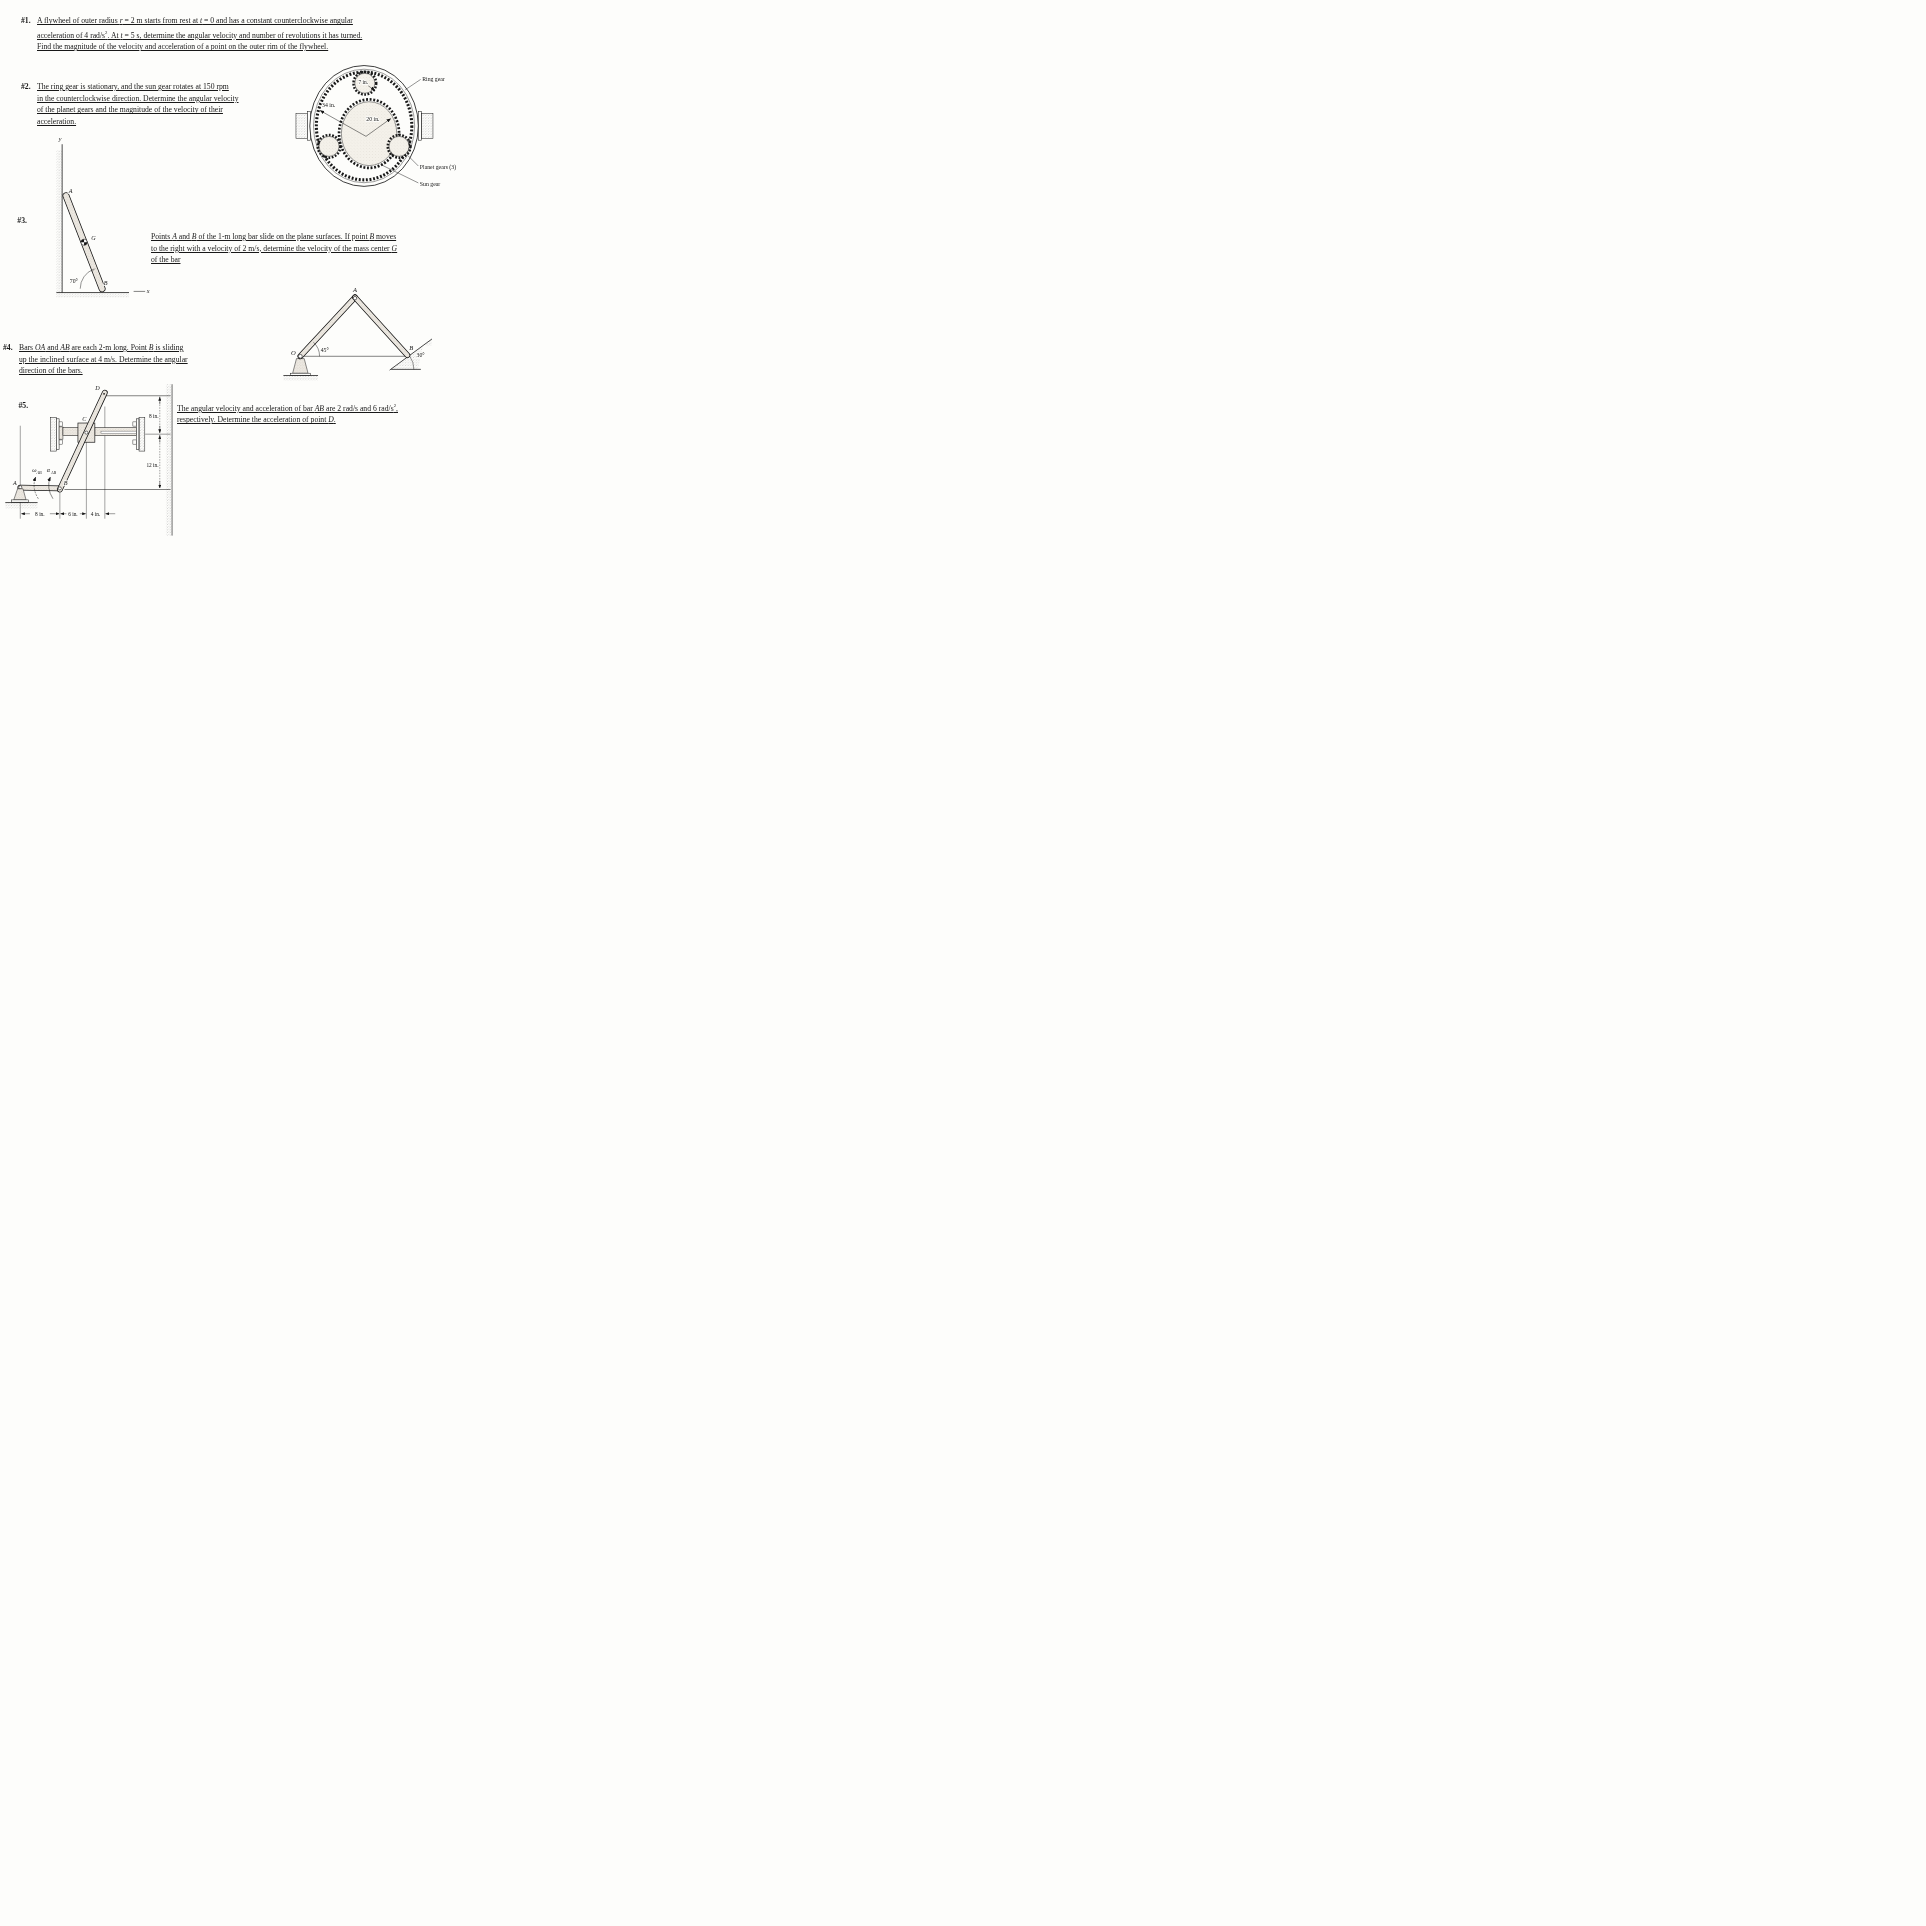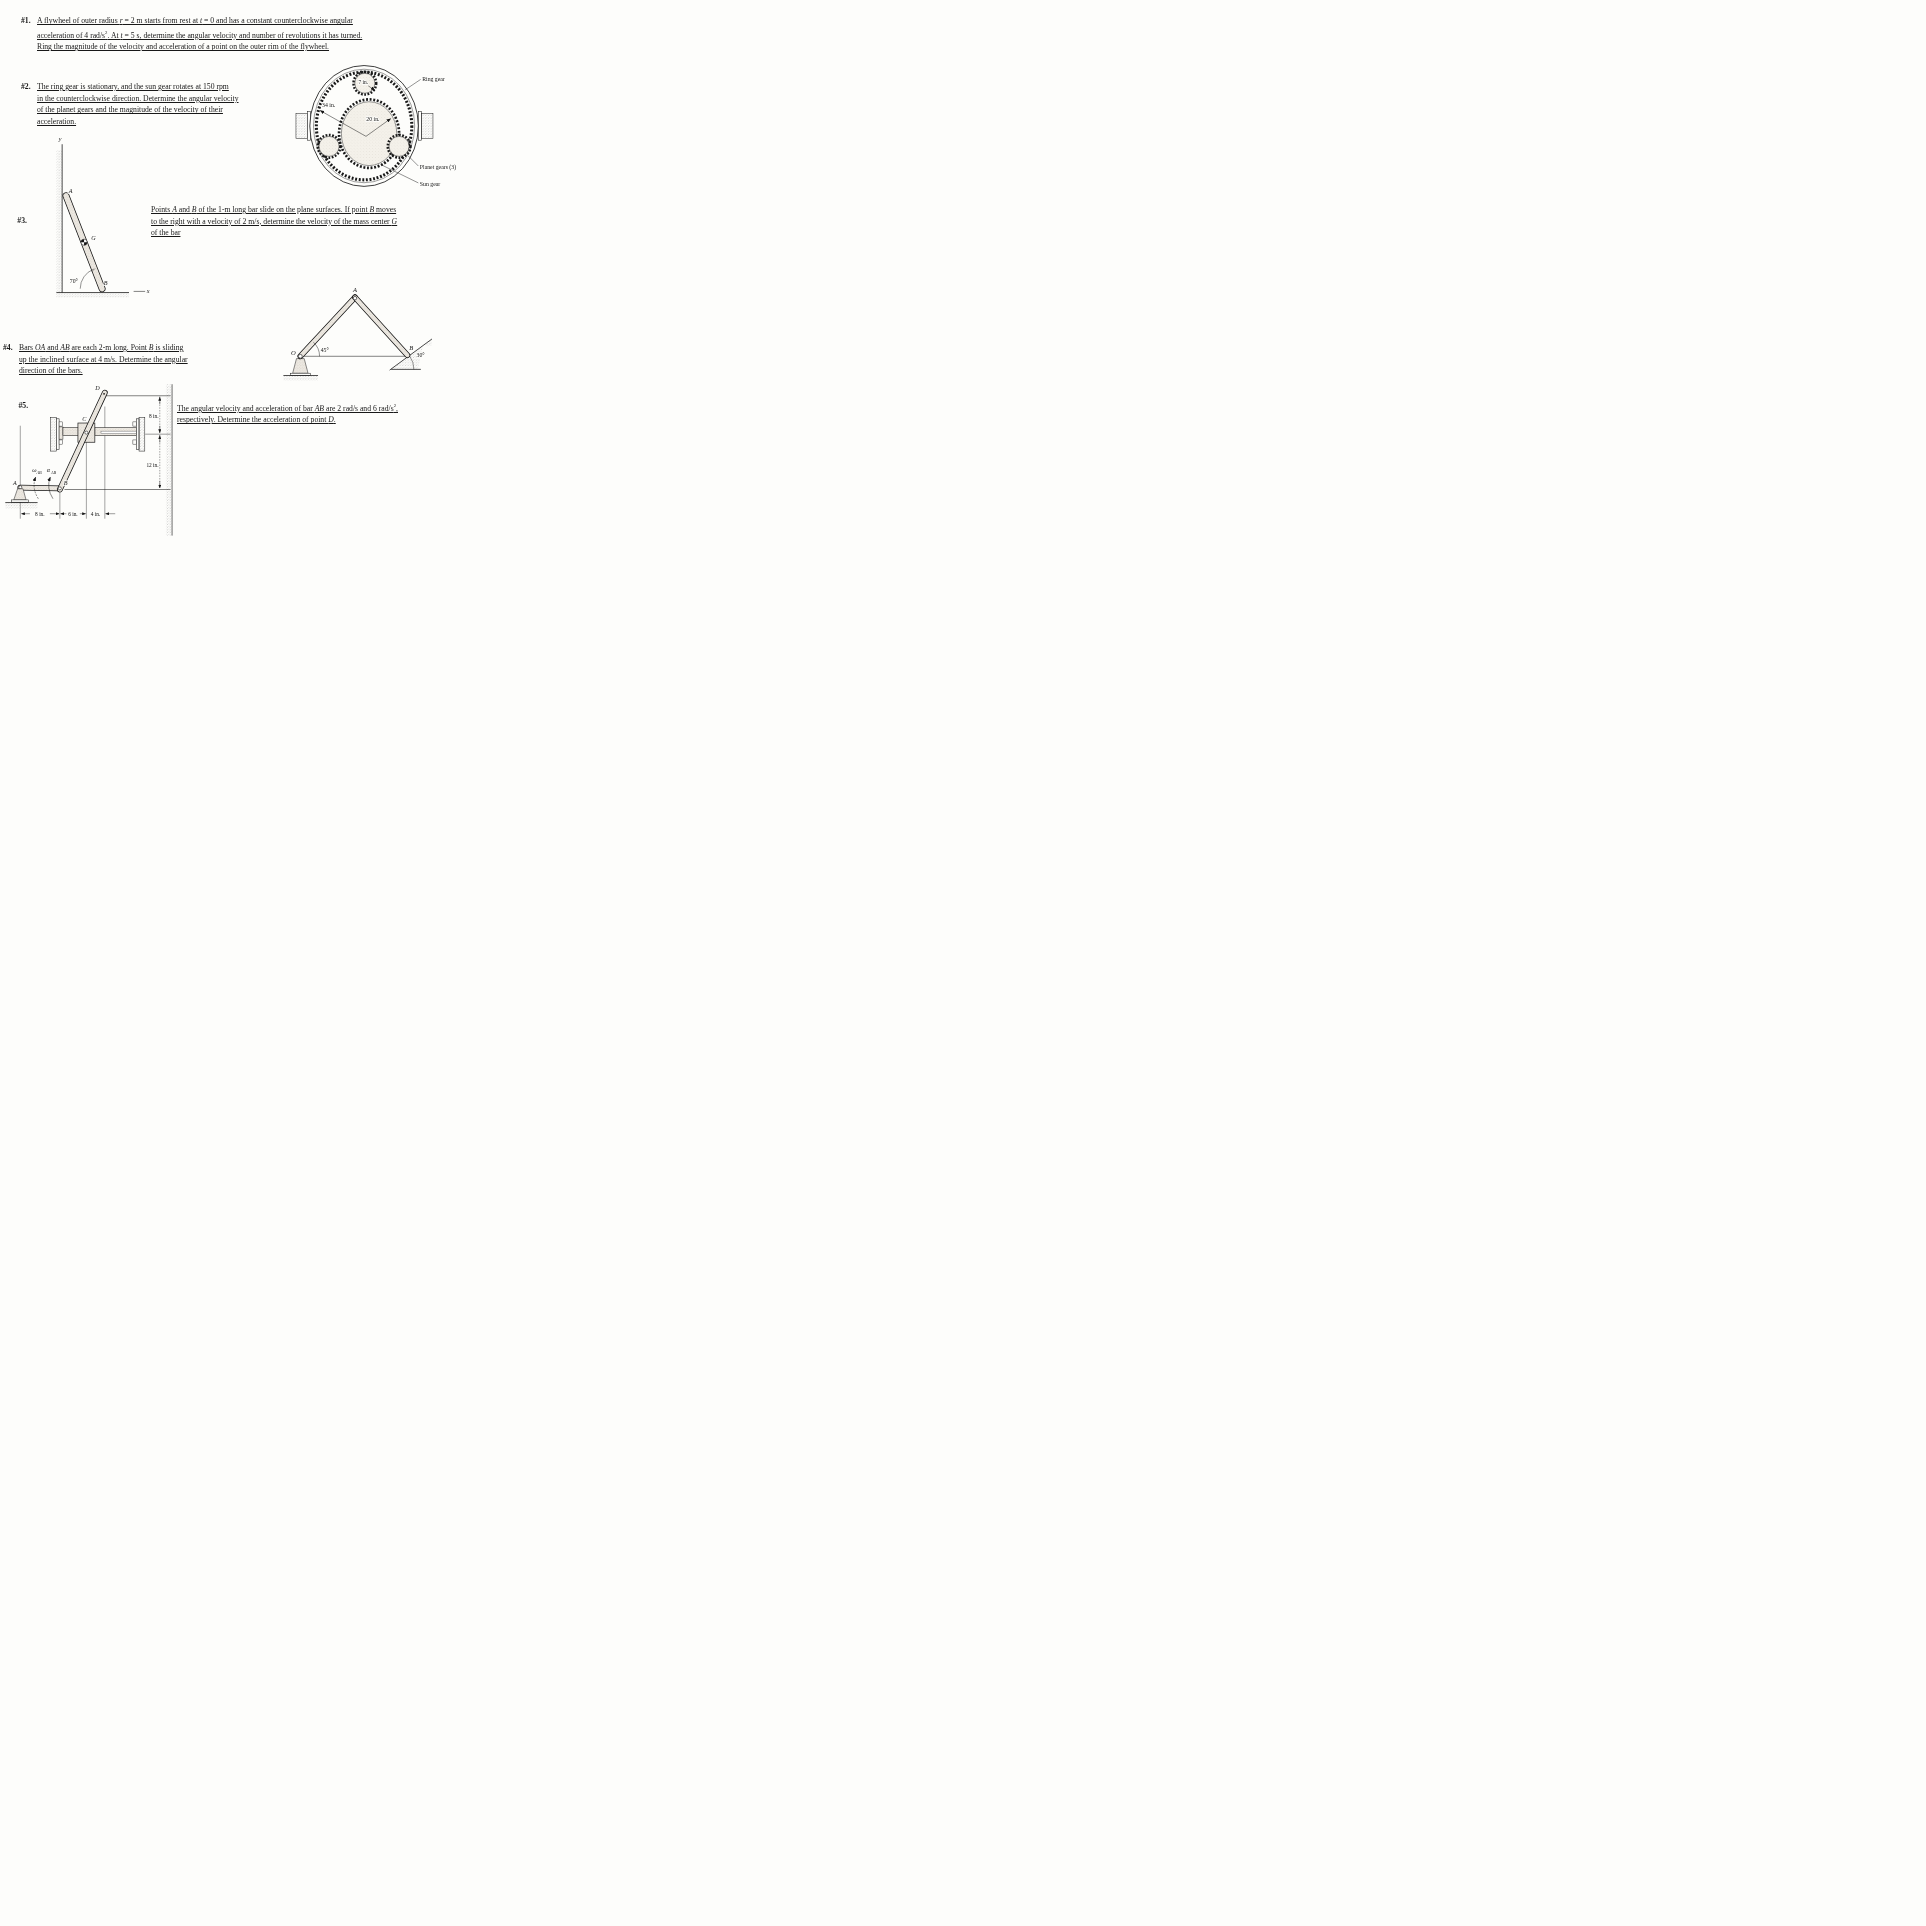--- a/index.html
+++ b/index.html
@@ -39,32 +39,32 @@
       <rect width="8" height="8" fill="#f4f1ea"></rect>
       <circle cx="2.5" cy="3" r="0.6" fill="#b8b1a4"></circle>
       <circle cx="6" cy="6.5" r="0.5" fill="#c4bdb1"></circle>
     </pattern>
   </defs>
 </svg>
 
 <div class="prob" style="left:21px;top:15.4px">
   <div class="pline"><span class="pnum">#1.</span><span>A flywheel of outer radius <i>r</i> = 2 m starts from rest at <i>t</i> = 0 and has a constant counterclockwise angular</span></div>
   <div class="pline cont">acceleration of 4 rad/s<sup>2</sup>.  At <i>t</i> = 5 s, determine the angular velocity and number of revolutions it has turned.</div>
-  <div class="pline cont">Ring the magnitude of the velocity and acceleration of a point on the outer rim of the flywheel.</div>
+  <div class="pline cont">Find the magnitude of the velocity and acceleration of a point on the outer rim of the flywheel.</div>
 </div>
 
 <div class="prob" style="left:21px;top:81px">
   <div class="pline"><span class="pnum">#2.</span><span>The ring gear is stationary, and the sun gear rotates at 150 rpm</span></div>
   <div class="pline cont">in the counterclockwise direction.  Determine the angular velocity</div>
   <div class="pline cont">of the planet gears and the magnitude of the velocity of their</div>
   <div class="pline cont">acceleration.</div>
 </div>
 
 <div class="lonenum" style="left:17.3px;top:216px">#3.</div>
-<div class="prob" style="left:151px;top:204px">
+<div class="prob" style="left:151px;top:231px">
   <div class="pline">Points <i>A</i> and <i>B</i> of the 1-m long bar slide on the plane surfaces.  If point <i>B</i> moves</div>
   <div class="pline">to the right with a velocity of 2 m/s, determine the velocity of the mass center <i>G</i></div>
   <div class="pline">of the bar</div>
 </div>
 
 <div class="prob" style="left:3px;top:342px">
   <div class="pline"><span class="pnum">#4.</span><span>Bars <i>OA</i> and <i>AB</i> are each 2-m long.  Point <i>B</i> is sliding</span></div>
   <div class="pline cont">up the inclined surface at 4 m/s.  Determine the angular</div>
   <div class="pline cont">direction of the bars.</div>
 </div>

